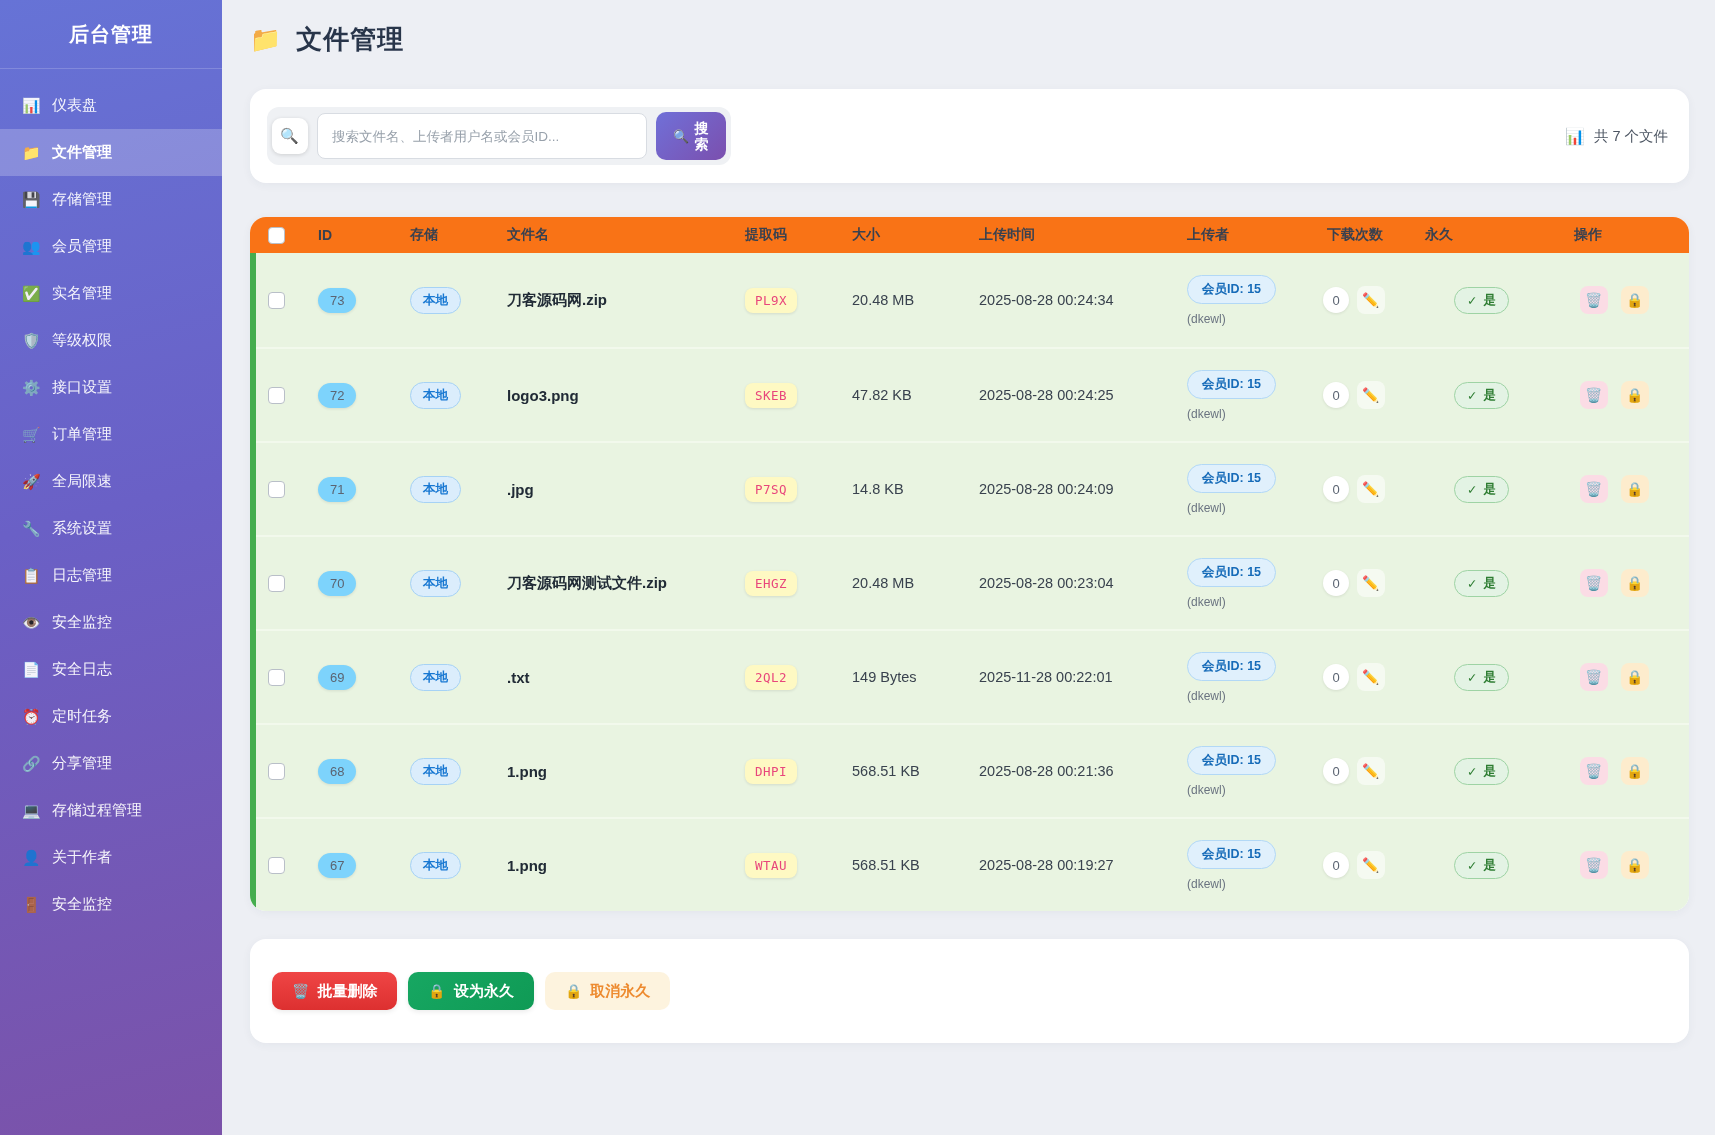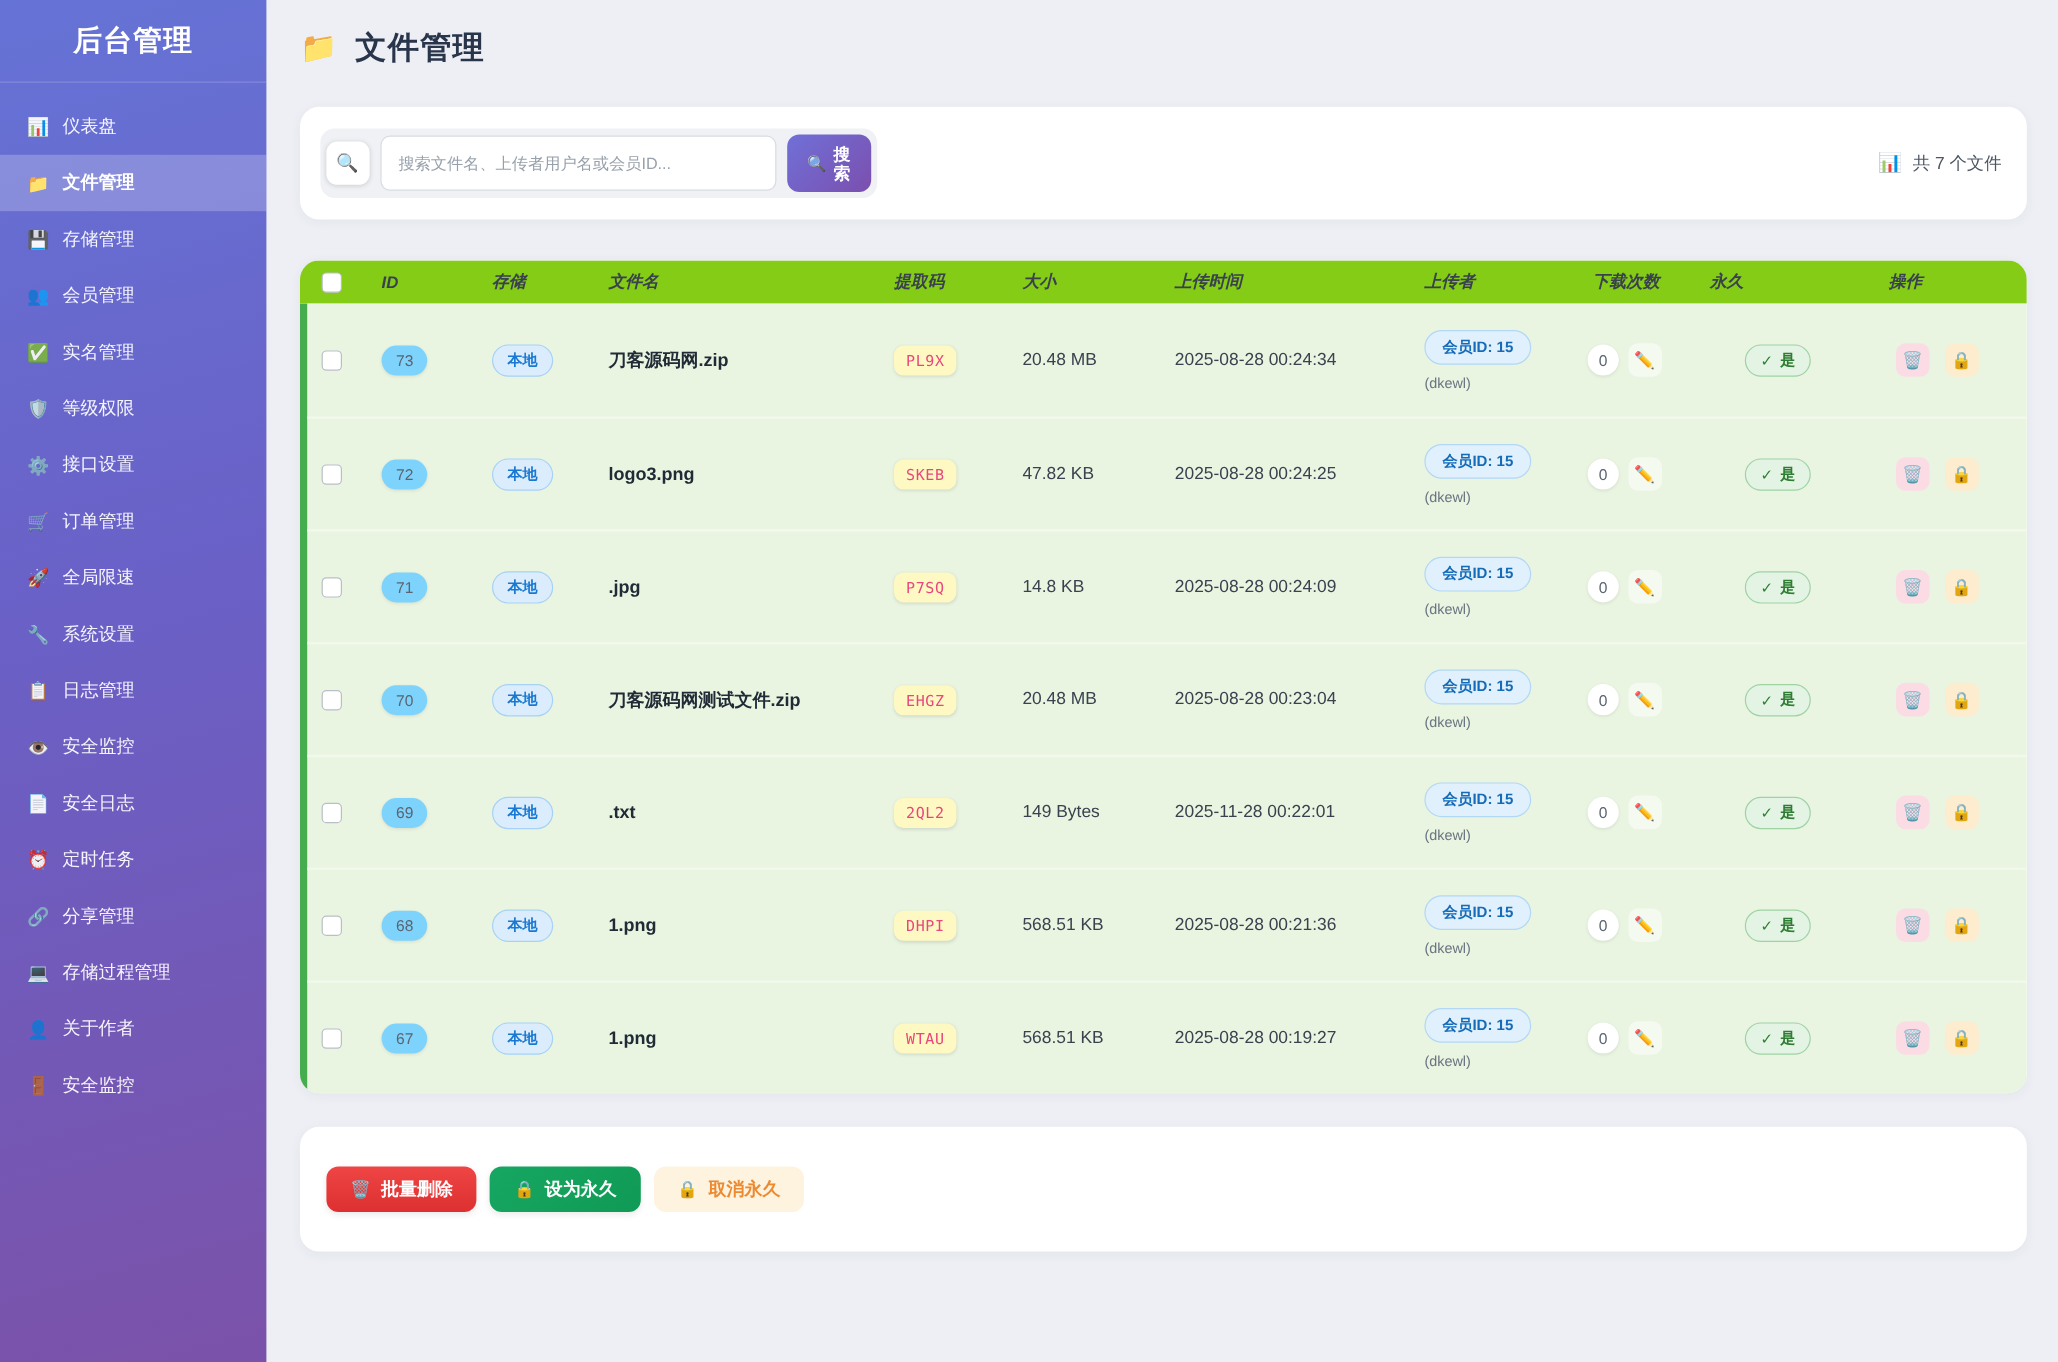--- a/index.html
+++ b/index.html
@@ -4,21 +4,21 @@
 <style>
   * { margin:0; padding:0; box-sizing:border-box; }
   html,body { width:1715px; height:1135px; overflow:hidden; }
   body { font-family:"Liberation Sans","DejaVu Sans",sans-serif; background:#edeff4; }
   .app { display:flex; width:1715px; height:1135px; }
 
   
   .sidebar { width:222px; flex-shrink:0; height:100%;
     background:linear-gradient(165deg,#6673d6 0%,#6a60c6 45%,#7b52a9 100%); }
   .sb-title { height:69px; display:flex; align-items:center; justify-content:center;
-    color:#fff; font-size:24px; font-weight:700; letter-spacing:1px;
+    color:#fff; font-size:20px; font-weight:700; letter-spacing:1px;
     border-bottom:1px solid rgba(255,255,255,.18); }
   .sb-menu { padding-top:13px; }
   .sb-item { height:47px; display:flex; align-items:center; gap:10px; padding-left:22px;
     color:rgba(255,255,255,.93); font-size:15px; cursor:pointer; }
   .sb-item.active { background:rgba(255,255,255,.22); font-weight:700; color:#fff; }
   .sb-icon { width:20px; font-size:15px; text-align:center; }
 
   
   .content { flex:1; padding:0 26px 0 28px; }
   .card { background:#fff; border-radius:16px; box-shadow:0 2px 10px rgba(40,50,80,.05); }
@@ -45,21 +45,21 @@
   .sb-btn-icon { font-size:13px; }
   .sb-btn-label { width:15px; font-size:14px; font-weight:700; line-height:1.15;
     word-break:break-all; text-align:center; }
   .file-count { display:flex; align-items:center; gap:9px; color:#4c5562; font-size:14.5px; }
   .fc-icon { font-size:16px; }
 
   
   .table-card { margin-top:34px; overflow:hidden; }
   .t-head, .t-row { display:grid;
     grid-template-columns:46px 92px 97px 238px 107px 127px 208px 140px 98px 149px minmax(0,1fr); }
-  .t-head { height:36px; background:#84cc16; padding-left:6px;font-style:italic; }
+  .t-head { height:36px; background:#f97316; padding-left:6px; }
   .t-head .cell { color:#39414f; font-size:14px; font-weight:700; }
   .cell { display:flex; align-items:center; padding-left:16px; min-width:0; }
   .t-body { border-left:6px solid #45ad4e; background:#e9f4e1; }
   .t-row { height:94px; }
   .t-row + .t-row { border-top:2px solid #f2f9ec; }
 
   .c-check { padding-left:12px; }
   .checkbox { width:17px; height:17px; background:#fff; border:1.6px solid #b9bfc8;
     border-radius:4px; display:inline-block; cursor:pointer; }
 

